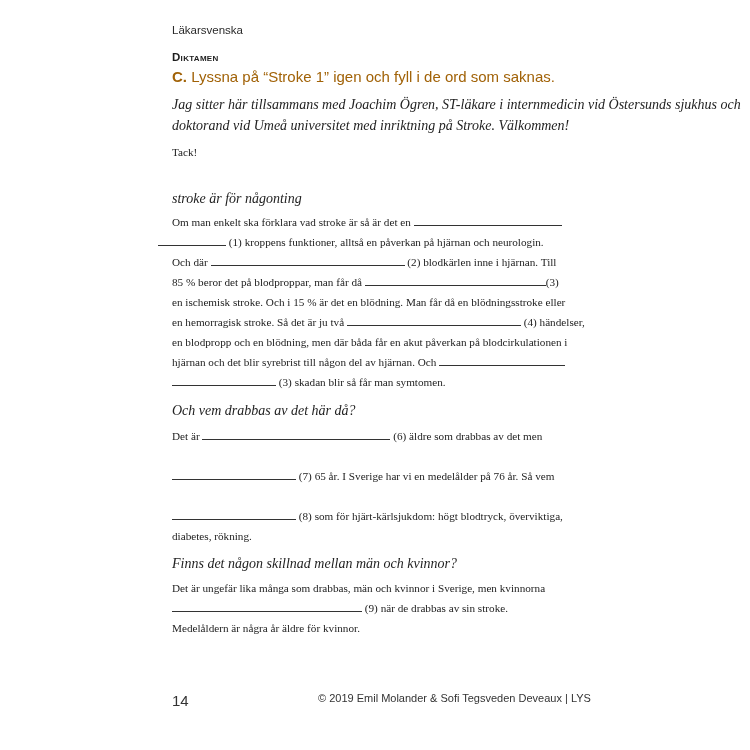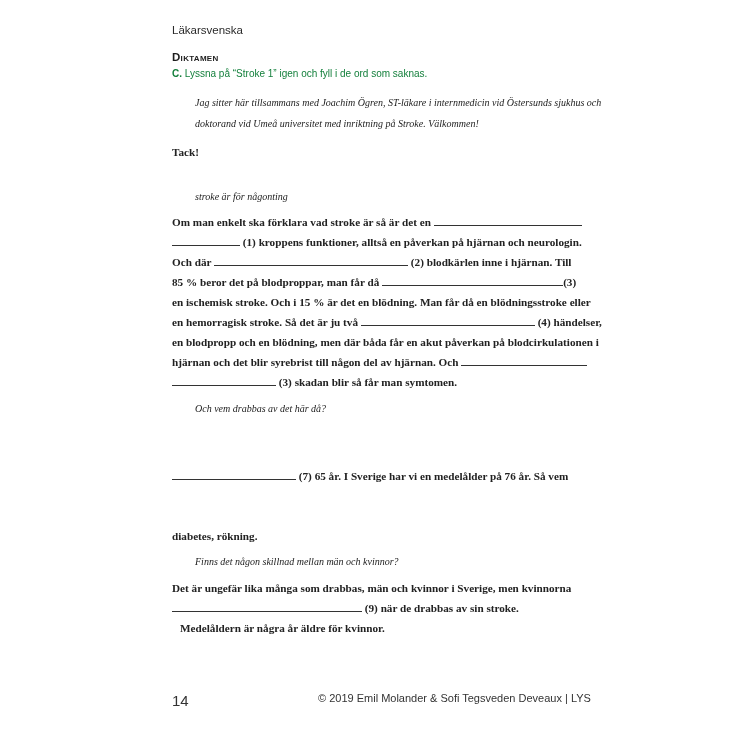--- a/index.html
+++ b/index.html
@@ -3,24 +3,24 @@
   <meta charset="utf-8">
   <style>
     html, body { margin: 0; padding: 0; background: #ffffff; }
     body { width: 750px; height: 750px; position: relative; overflow: hidden; color: #1e1e1e; }
     .page { position: absolute; left: 0; top: 0; width: 750px; height: 750px; background: #fff; }
     .sans { font-family: "Liberation Sans", "DejaVu Sans", sans-serif; }
     .serif { font-family: "Liberation Serif", "DejaVu Serif", serif; }
     .abs { position: absolute; white-space: nowrap; }
     .running-head { left: 172px; top: 24px; font-size: 11.5px; color: #2a2a2a; }
     .section-title { left: 172px; top: 51px; font-size: 11.5px; font-weight: bold; letter-spacing: 0.3px; font-variant: small-caps; }
-    .instruction { left: 172px; top: 68px; font-size: 10px; color: #15803d; }
+    .instruction { left: 172px; top: 68px; font-size: 15px; color: #a16207; }
     .instruction b { font-weight: bold; }
-    .q { font-style: italic; font-size: 10px; color: #222; margin-left: 23px; }
-    .t { font-size: 11.2px; color: #222; font-weight: bold; }
+    .q { font-style: italic; font-size: 14px; color: #222; }
+    .t { font-size: 11.2px; color: #222; }
     .blank { display: inline-block; border-bottom: 1px solid #333; height: 9px; vertical-align: baseline; }
     .footer-num { left: 172px; top: 692px; font-size: 15px; color: #333; }
     .footer-copy { left: 318px; top: 692px; font-size: 11px; color: #333; text-align: right; }
   </style>
 </head>
 <body>
 
 <div class="page">
 
   <div class="abs sans running-head">Läkarsvenska</div>
@@ -33,21 +33,21 @@
   <div class="abs serif q" style="left:172px; top:118px;">doktorand vid Umeå universitet med inriktning på Stroke. Välkommen!</div>
 
   <div class="abs serif t" style="left:172px; top:146px;">Tack!</div>
 
   <div class="abs serif q" style="left:172px; top:191px;">stroke är för någonting</div>
 
   <div class="abs serif t" style="left:172px; top:216px;">
     <span>Om man enkelt ska förklara vad stroke är så är det en</span>
     <span class="blank" style="width:148px;"></span>
   </div>
-  <div class="abs serif t" style="left:172px; top:236px;">
+  <div class="abs serif t" style="left:158px; top:236px;">
     <span class="blank" style="width:68px;"></span>
     <span>(1) kroppens funktioner, alltså en påverkan på hjärnan och neurologin.</span>
   </div>
   <div class="abs serif t" style="left:172px; top:256px;">
     <span>Och där</span>
     <span class="blank" style="width:194px;"></span>
     <span>(2) blodkärlen inne i hjärnan. Till</span>
   </div>
   <div class="abs serif t" style="left:172px; top:276px;">
     <span>85 % beror det på blodproppar, man får då</span>
@@ -64,31 +64,40 @@
     <span class="blank" style="width:126px;"></span>
   </div>
   <div class="abs serif t" style="left:172px; top:336px;">en blodpropp och en blödning, men där båda får en akut påverkan på blodcirkulationen i</div>
   <div class="abs serif t" style="left:172px; top:376px;">
     <span class="blank" style="width:104px;"></span>
     <span>(3) skadan blir så får man symtomen.</span>
   </div>
 
   <div class="abs serif q" style="left:172px; top:403px;">Och vem drabbas av det här då?</div>
 
+  <div class="abs serif t" style="left:172px; top:430px;">
+    <span>Det är</span>
+    <span class="blank" style="width:188px;"></span>
+    <span>(6) äldre som drabbas av det men</span>
+  </div>
   <div class="abs serif t" style="left:172px; top:470px;">
     <span class="blank" style="width:124px;"></span>
     <span>(7) 65 år. I Sverige har vi en medelålder på 76 år. Så vem</span>
+  </div>
+  <div class="abs serif t" style="left:172px; top:510px;">
+    <span class="blank" style="width:124px;"></span>
+    <span>(8) som för hjärt-kärlsjukdom: högt blodtryck, överviktiga,</span>
   </div>
   <div class="abs serif t" style="left:172px; top:530px;">diabetes, rökning.</div>
 
   <div class="abs serif q" style="left:172px; top:556px;">Finns det någon skillnad mellan män och kvinnor?</div>
 
   <div class="abs serif t" style="left:172px; top:582px;">Det är ungefär lika många som drabbas, män och kvinnor i Sverige, men kvinnorna</div>
   <div class="abs serif t" style="left:172px; top:602px;">
     <span class="blank" style="width:190px;"></span>
     <span>(9) när de drabbas av sin stroke.</span>
   </div>
-  <div class="abs serif t" style="left:172px; top:622px;margin-left:8px;">Medelåldern är några år äldre för kvinnor.</div>
+  <div class="abs serif t" style="left:172px; top:622px;">Medelåldern är några år äldre för kvinnor.</div>
 
   <div class="abs sans footer-num">14</div>
   <div class="abs sans footer-copy">© 2019 Emil Molander &amp; Sofi Tegsveden Deveaux | LYS</div>
 
 </div>
 
 </body></html>

